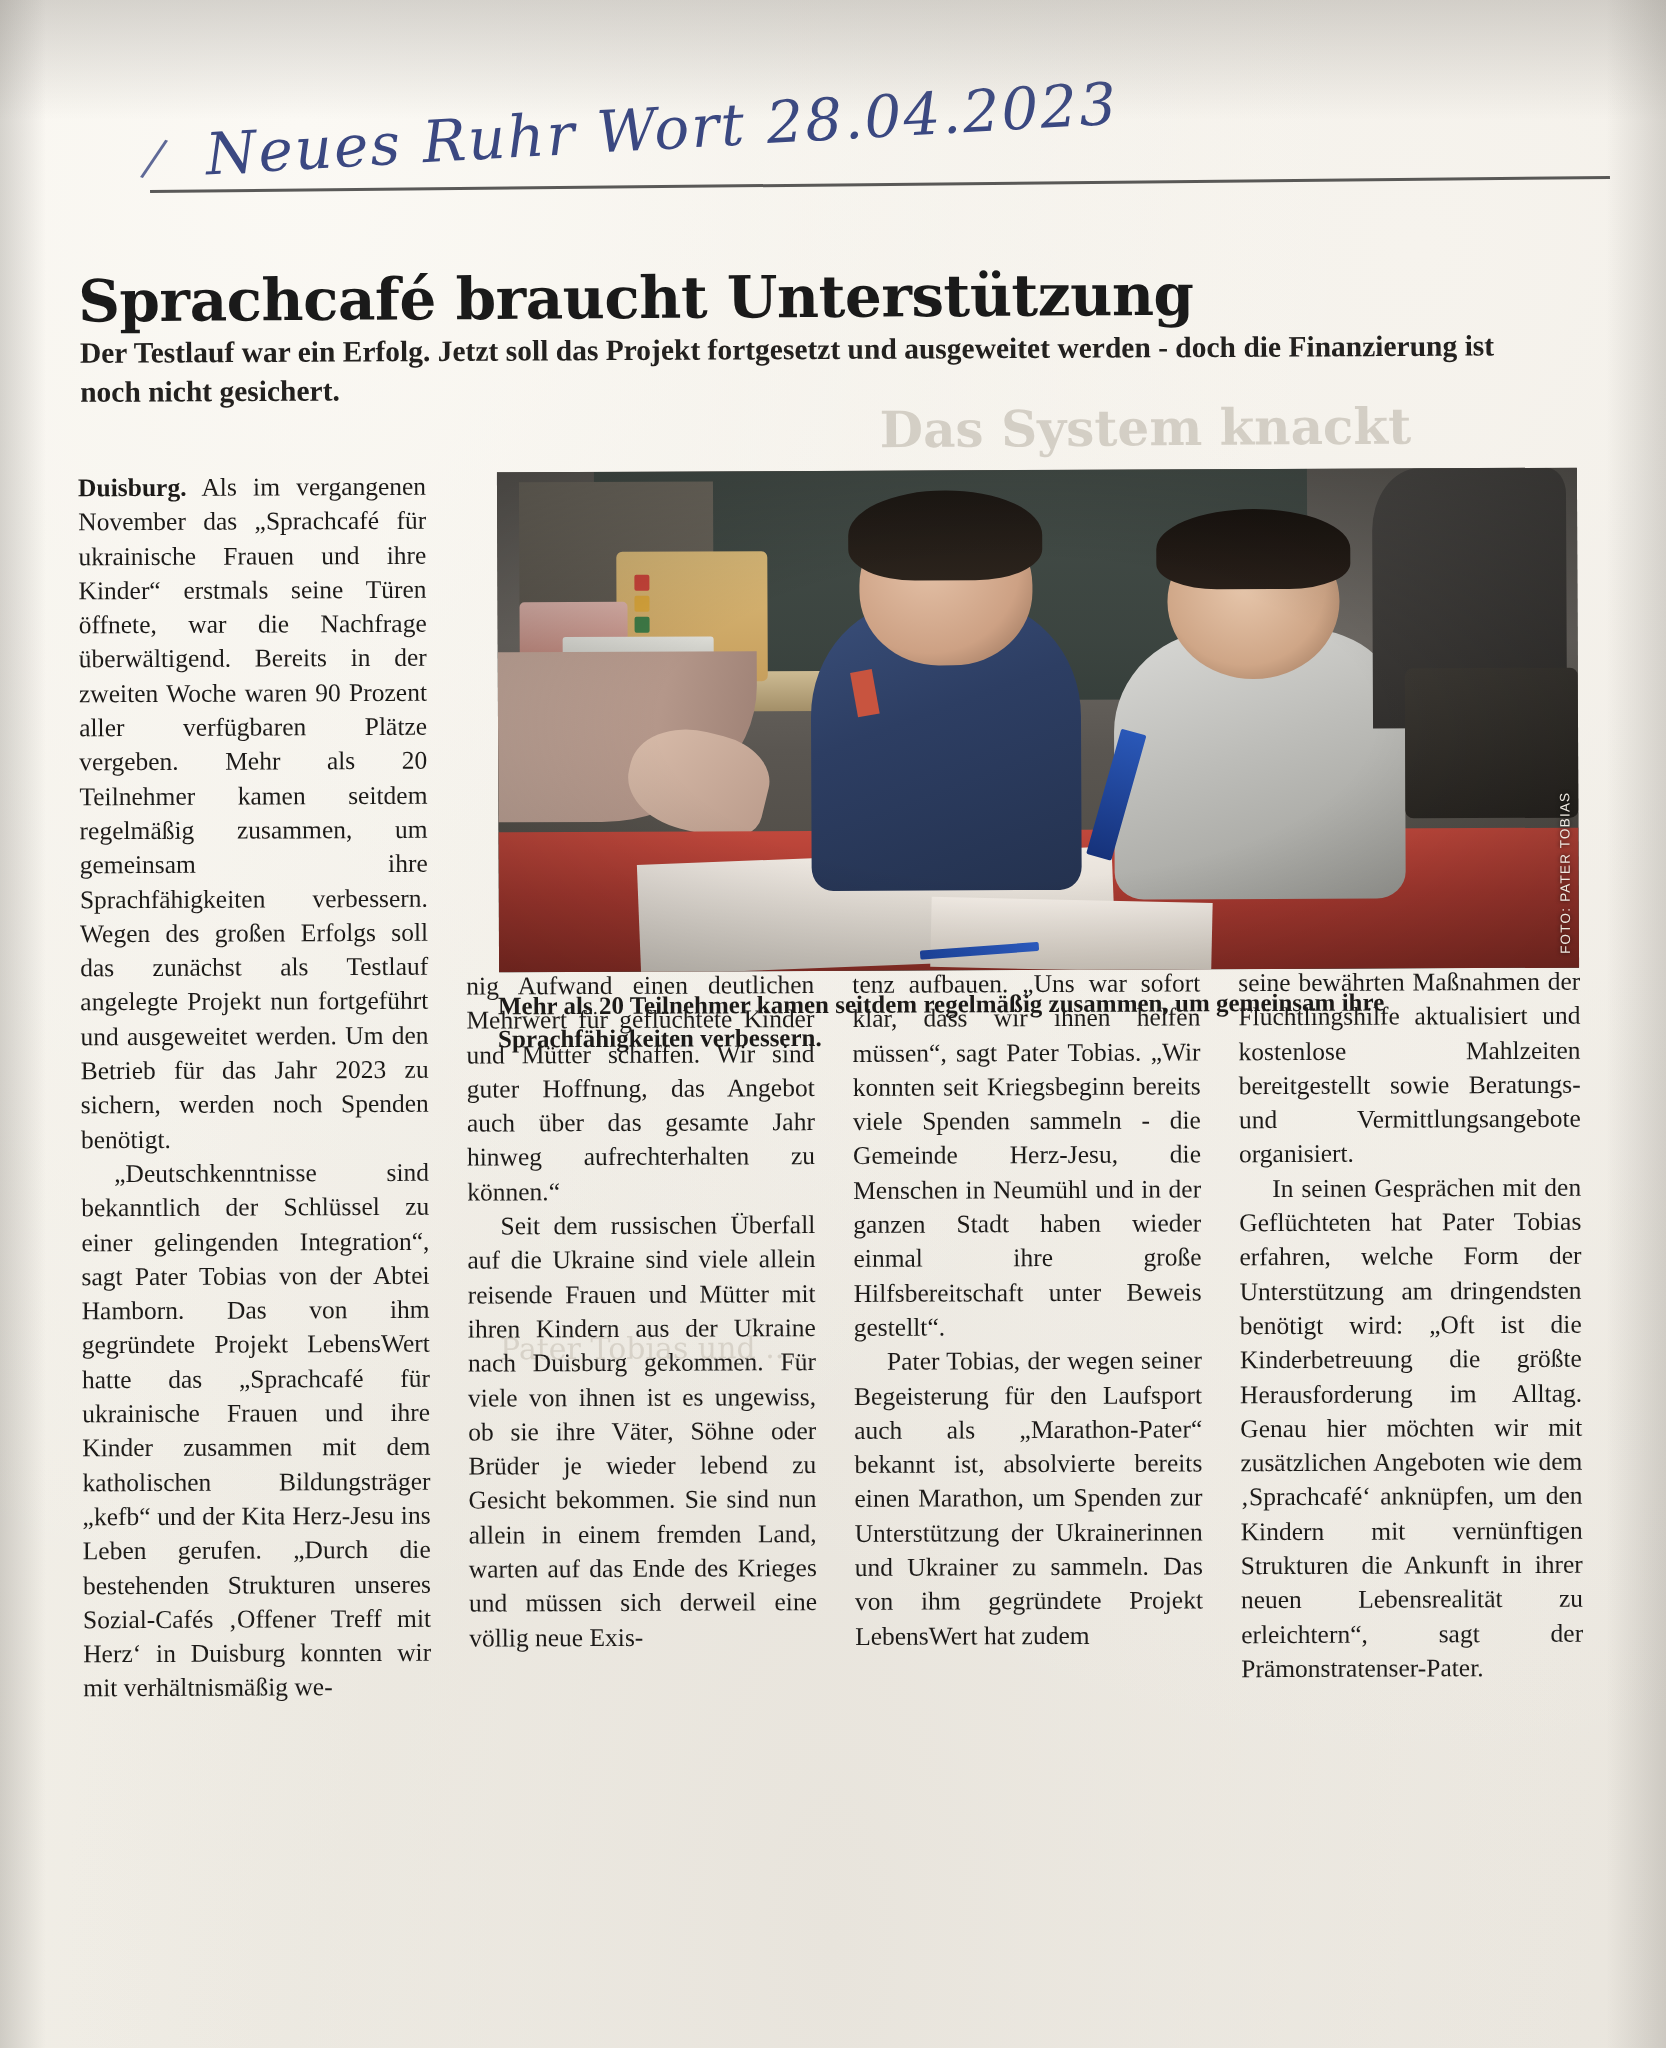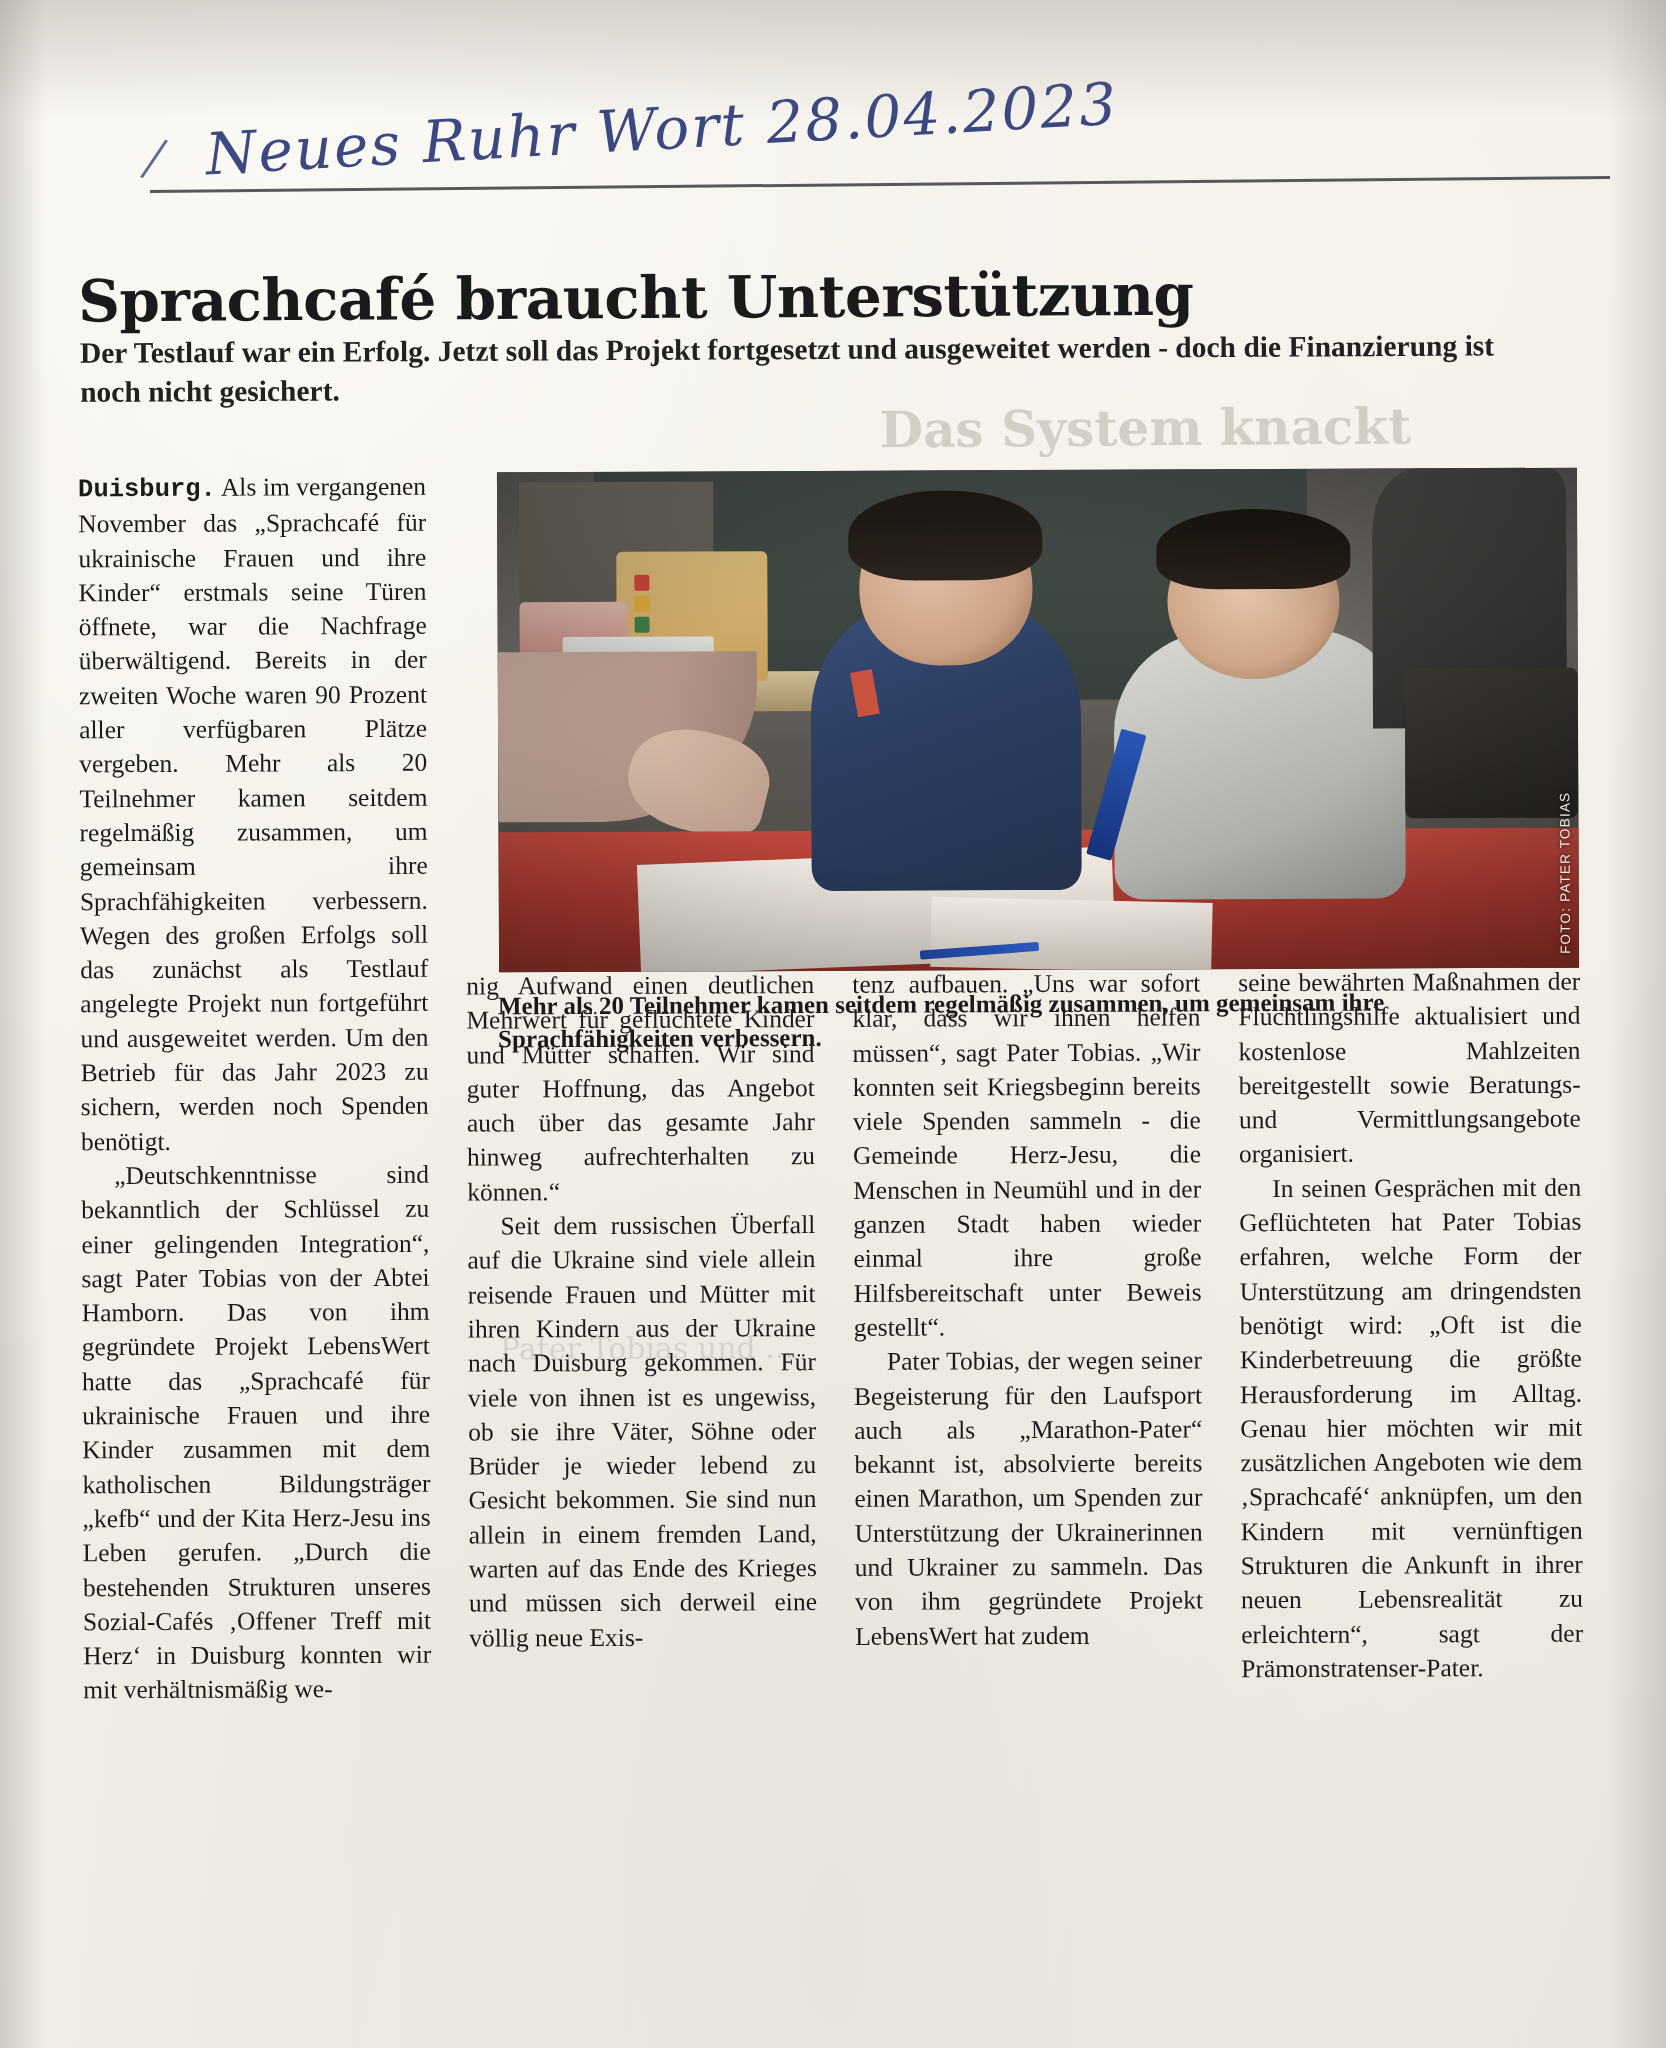--- a/index.html
+++ b/index.html
@@ -126,21 +126,21 @@
     text-align: justify;
     -webkit-hyphens: auto;
     hyphens: auto;
   }
   .col p { margin: 0; }
   .col p + p { margin-top: 0; text-indent: 1.3em; }
   .col1 { left: 0;     width: 348px; }
   .col2 { left: 386px; width: 348px; top: 500px; }
   .col3 { left: 772px; width: 348px; top: 500px; }
   .col4 { left: 1158px;width: 342px; top: 500px; }
-  .dateline { font-weight: bold; font-family: Liberation Mono, monospace; }
+  .dateline { font-weight: bold; }
 
   
   .photo-wrap {
     position: absolute;
     left: 498px;
     top: 470px;
     width: 1080px;
     height: 500px;
     transform: rotate(-0.25deg);
   }

